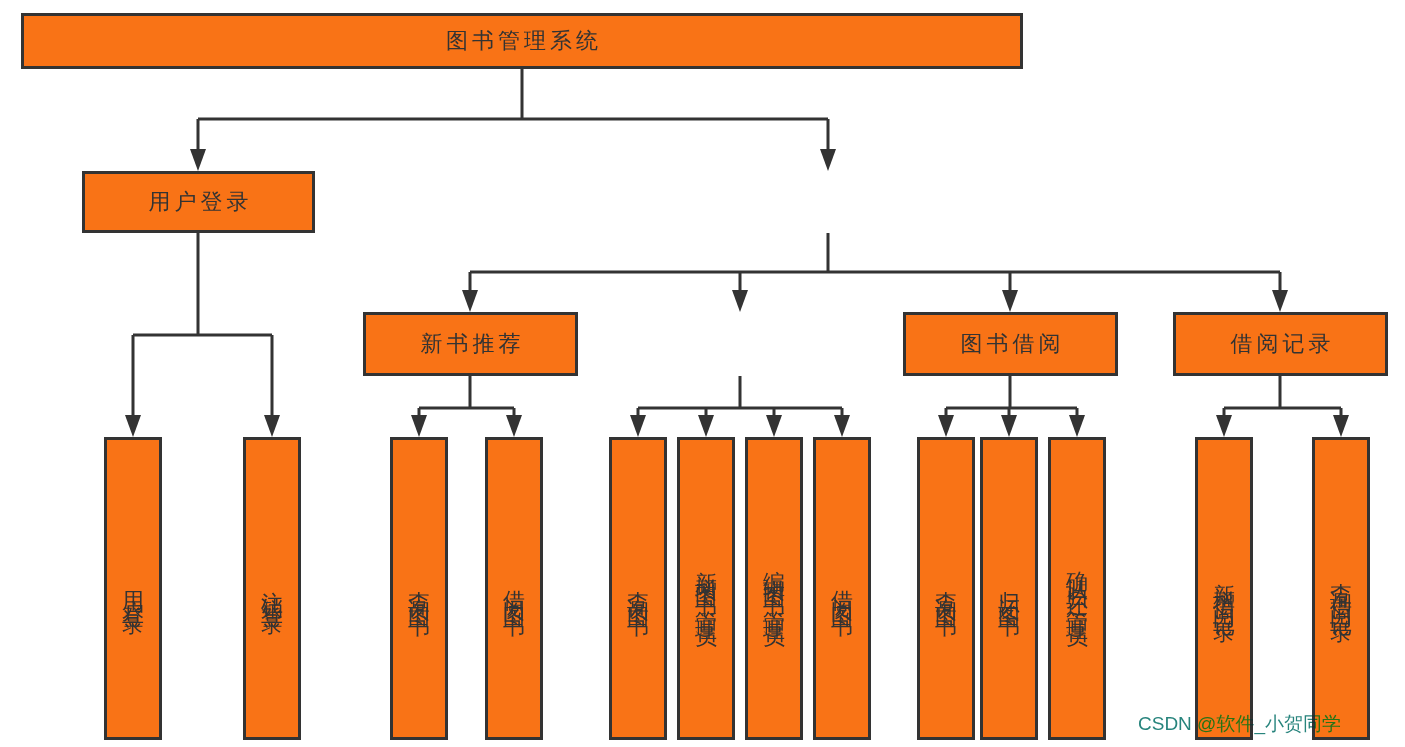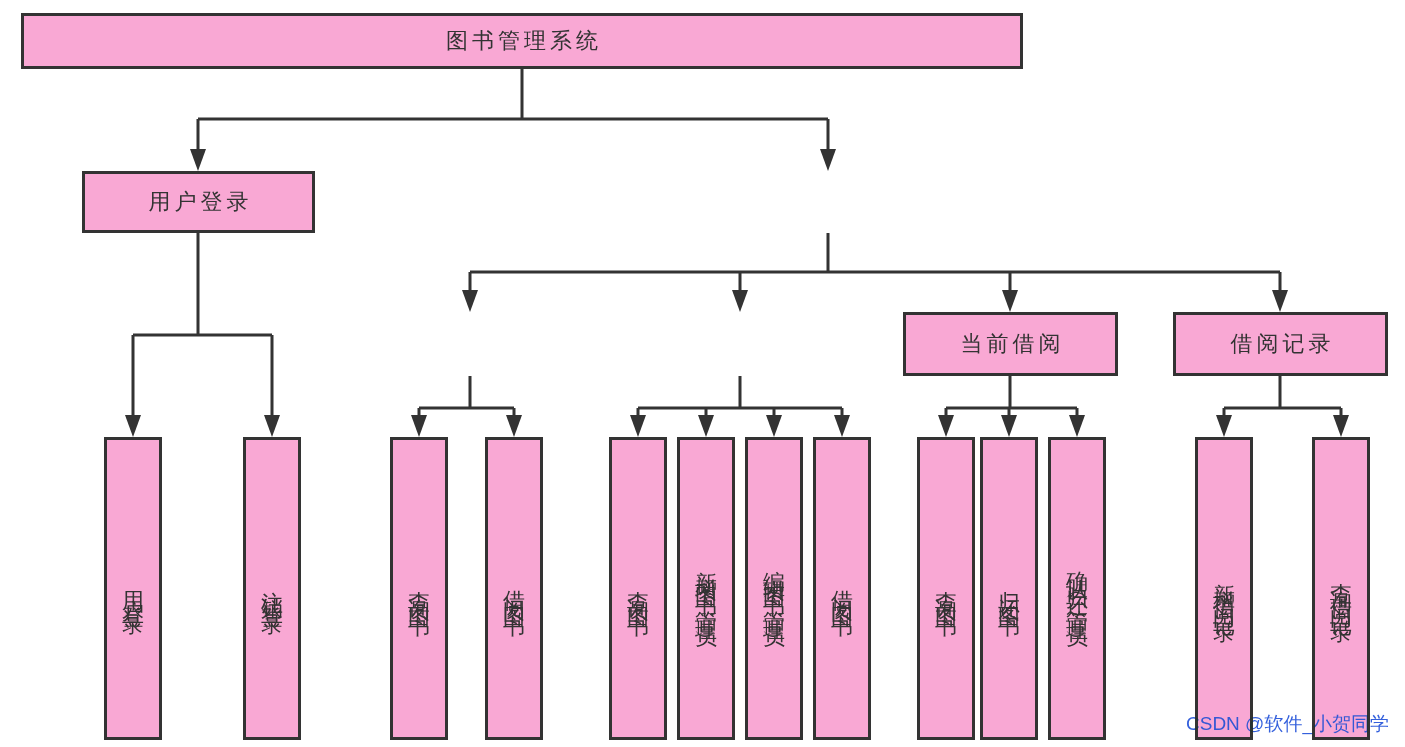--- a/index.html
+++ b/index.html
@@ -17,21 +17,21 @@
     color: #333333;
   }
   #connectors {
     position: absolute;
     left: 0;
     top: 0;
     z-index: 1;
   }
   .box {
     position: absolute;
-    background: #f9a8d4;
+    background: #f97316;
     border: 3px solid #333333;
     box-sizing: border-box;
     display: flex;
     align-items: center;
     justify-content: center;
     z-index: 2;
   }
   .hlabel {
     font-size: 22px;
     letter-spacing: 4px;
@@ -42,26 +42,26 @@
   .leaf .vlabel {
     writing-mode: vertical-rl;
     text-orientation: mixed;
     font-size: 22px;
     letter-spacing: 8px;
     color: #333333;
     line-height: 1;
   }
   #watermark {
     position: absolute;
-    left: 1186px;
+    left: 1138px;
     top: 711px;
     z-index: 5;
     font-size: 19px;
     letter-spacing: 0px;
-    color: #1d4ed8;
+    color: #0f766e;
     opacity: 0.9;
     mix-blend-mode: darken;
     white-space: nowrap;
     text-align: right;
   }
 </style>
 </head>
 <body>
 
 <div id="stage">
@@ -100,22 +100,25 @@
   </svg>
 
   <div class="box" style="left:21px; top:13px; width:1002px; height:56px;">
     <span class="hlabel">图书管理系统</span>
   </div>
 
   <div class="box" style="left:82px; top:171px; width:233px; height:62px;">
     <span class="hlabel">用户登录</span>
   </div>
 
+  <div class="box" style="left:363px; top:312px; width:215px; height:64px;">
+    <span class="hlabel">新书推荐</span>
+  </div>
   <div class="box" style="left:903px; top:312px; width:215px; height:64px;">
-    <span class="hlabel">当前借阅</span>
+    <span class="hlabel">图书借阅</span>
   </div>
   <div class="box" style="left:1173px; top:312px; width:215px; height:64px;">
     <span class="hlabel">借阅记录</span>
   </div>
 
   <div class="box leaf" style="left:104px; top:437px; width:58px; height:303px;">
     <span class="vlabel">用户登录</span>
   </div>
   <div class="box leaf" style="left:243px; top:437px; width:58px; height:303px;">
     <span class="vlabel">注销登录</span>

